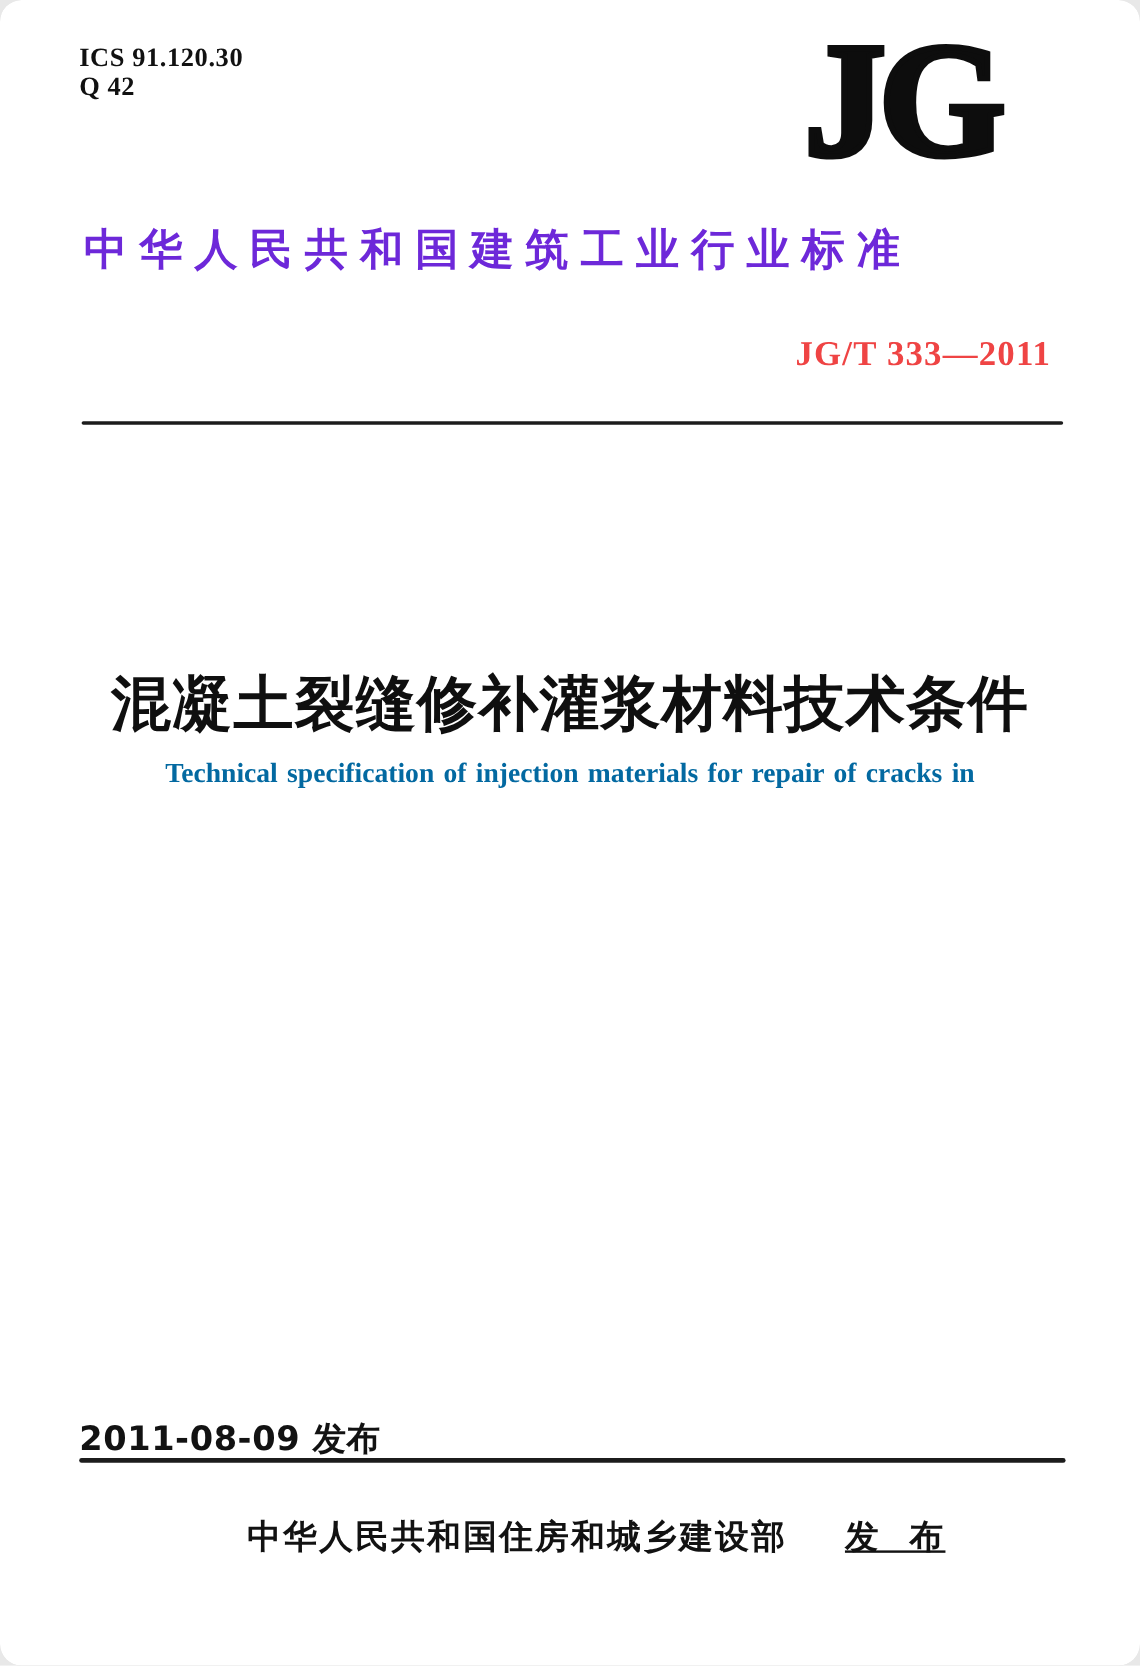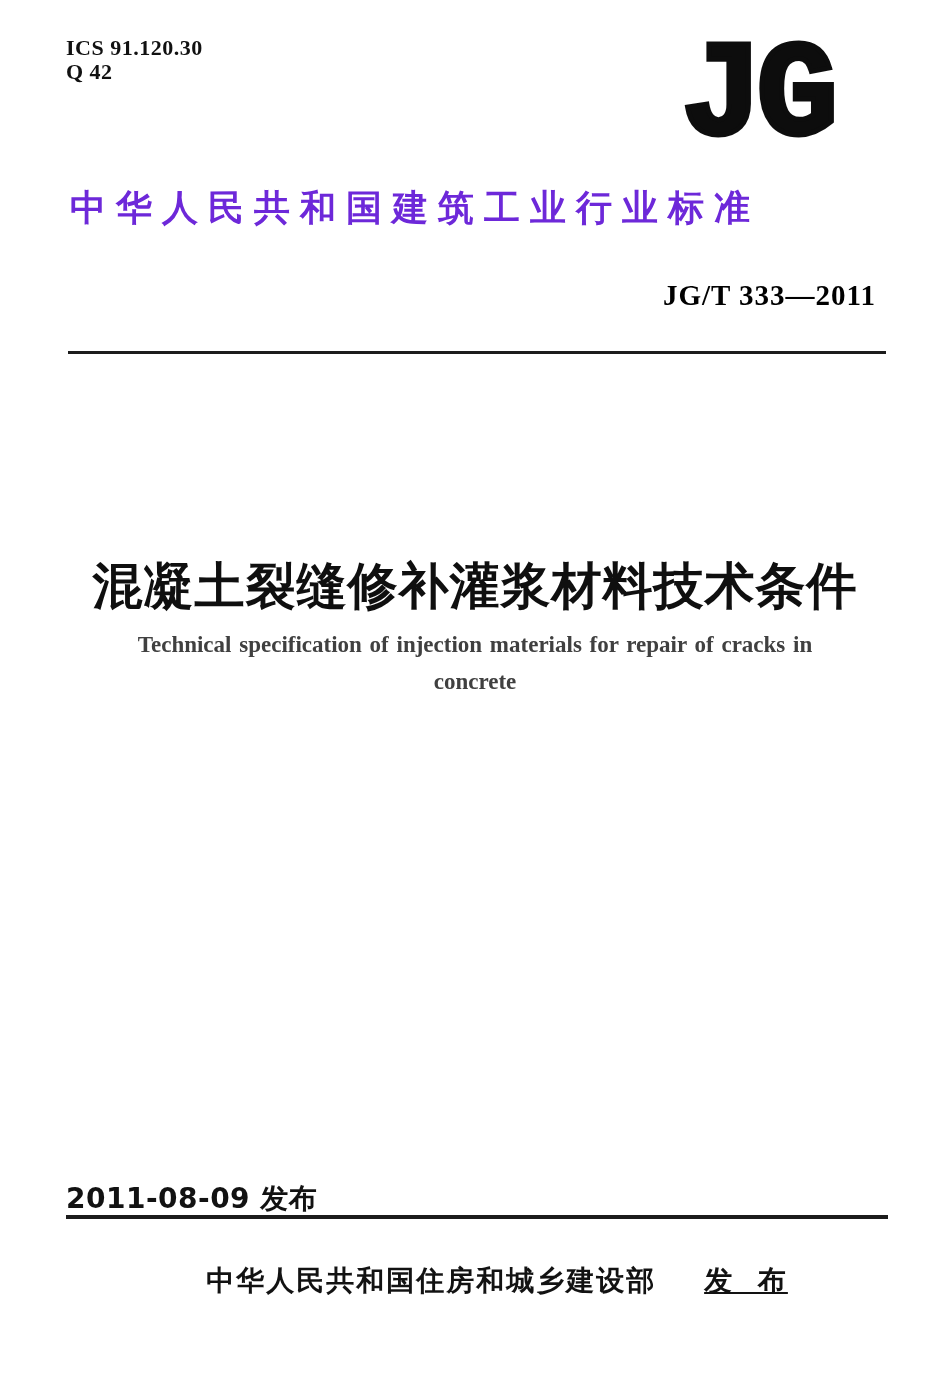--- a/index.html
+++ b/index.html
@@ -1,15 +1,15 @@
 <!DOCTYPE html>
 <html><head>
 <meta charset="utf-8">
 <style>
-  * { margin: 0; padding: 0; box-sizing: border-box; }
+  * { margin: 0; padding: 0; box-sizing: border-box; border-radius: 18px; }
   html, body { background: #e8e8e8; }
   .page {
     position: relative;
     width: 950px;
     height: 1388px;
     margin: 0 auto;
     background: #ffffff;
     color: #111111;
     font-family: "DejaVu Sans", "Liberation Sans", sans-serif;
     overflow: hidden;
@@ -19,23 +19,23 @@
     left: 66px;
     top: 36px;
     font-size: 22px;
     font-weight: bold;
     line-height: 24px;
     letter-spacing: 0.5px;
     font-family: "Liberation Serif", "DejaVu Serif", serif;
   }
   .jg-logo {
     position: absolute;
-    top: 30px;
+    top: 16px;
     right: 118px;
-    font-family: Liberation Mono, monospace;
+    font-family: Liberation Serif, serif;
     font-weight: bold;
     font-size: 136px;
     line-height: 1;
     letter-spacing: -6px;
     color: #0d0d0d;
     -webkit-text-stroke: 5px #0d0d0d;
   }
   .standard-category {
     position: absolute;
     left: 70px;
@@ -48,21 +48,21 @@
     color: #6d28d9;
   }
   .standard-number {
     position: absolute;
     right: 74px;
     top: 279px;
     font-family: "Liberation Serif", "DejaVu Serif", serif;
     font-size: 29px;
     font-weight: bold;
     letter-spacing: 1px;
-    color: #000000;
+    color: #ef4444;
   }
   .rule-top {
     position: absolute;
     left: 68px;
     top: 351px;
     width: 818px;
     height: 3px;
     background: #1c1c1c;
   }
   .title-zh {
@@ -81,21 +81,21 @@
   .title-en {
     position: absolute;
     left: 0;
     top: 626px;
     width: 100%;
     text-align: center;
     font-family: "Liberation Serif", "DejaVu Serif", serif;
     font-size: 23px;
     font-weight: bold;
     line-height: 37px;
-    color: #404040;
+    color: #0369a1;
     word-spacing: 2px;
   }
   .dates-row {
     position: absolute;
     left: 66px;
     top: 1180px;
     width: 822px;
     display: flex;
     justify-content: space-between;
     align-items: center;
@@ -145,21 +145,20 @@
   <div class="standard-category">中华人民共和国建筑工业行业标准</div>
 
   <div class="standard-number">JG/T 333—2011</div>
 
   <div class="rule-top"></div>
 
   <div class="title-zh">混凝土裂缝修补灌浆材料技术条件</div>
 
   <div class="title-en">
     <div>Technical specification of injection materials for repair of cracks in</div>
-    <div>concrete</div>
   </div>
 
   <div class="dates-row">
     <span>2011-08-09 发布</span>
   </div>
 
   <div class="rule-bottom"></div>
 
   <div class="publisher-row">
     <span>中华人民共和国住房和城乡建设部</span>

